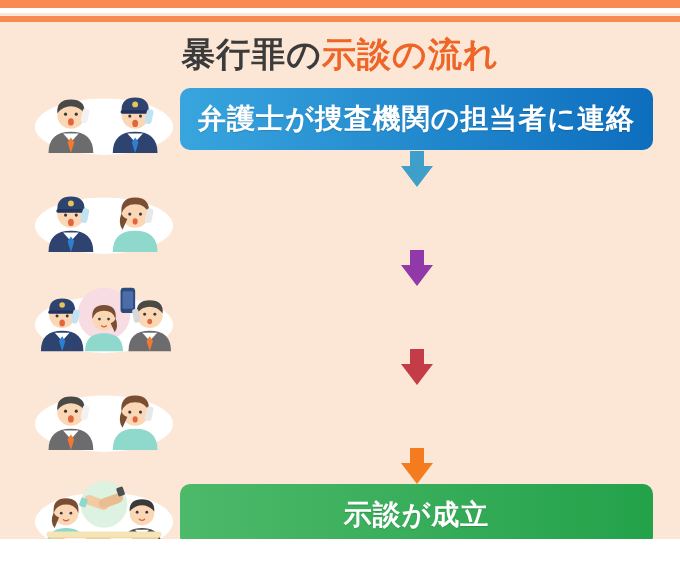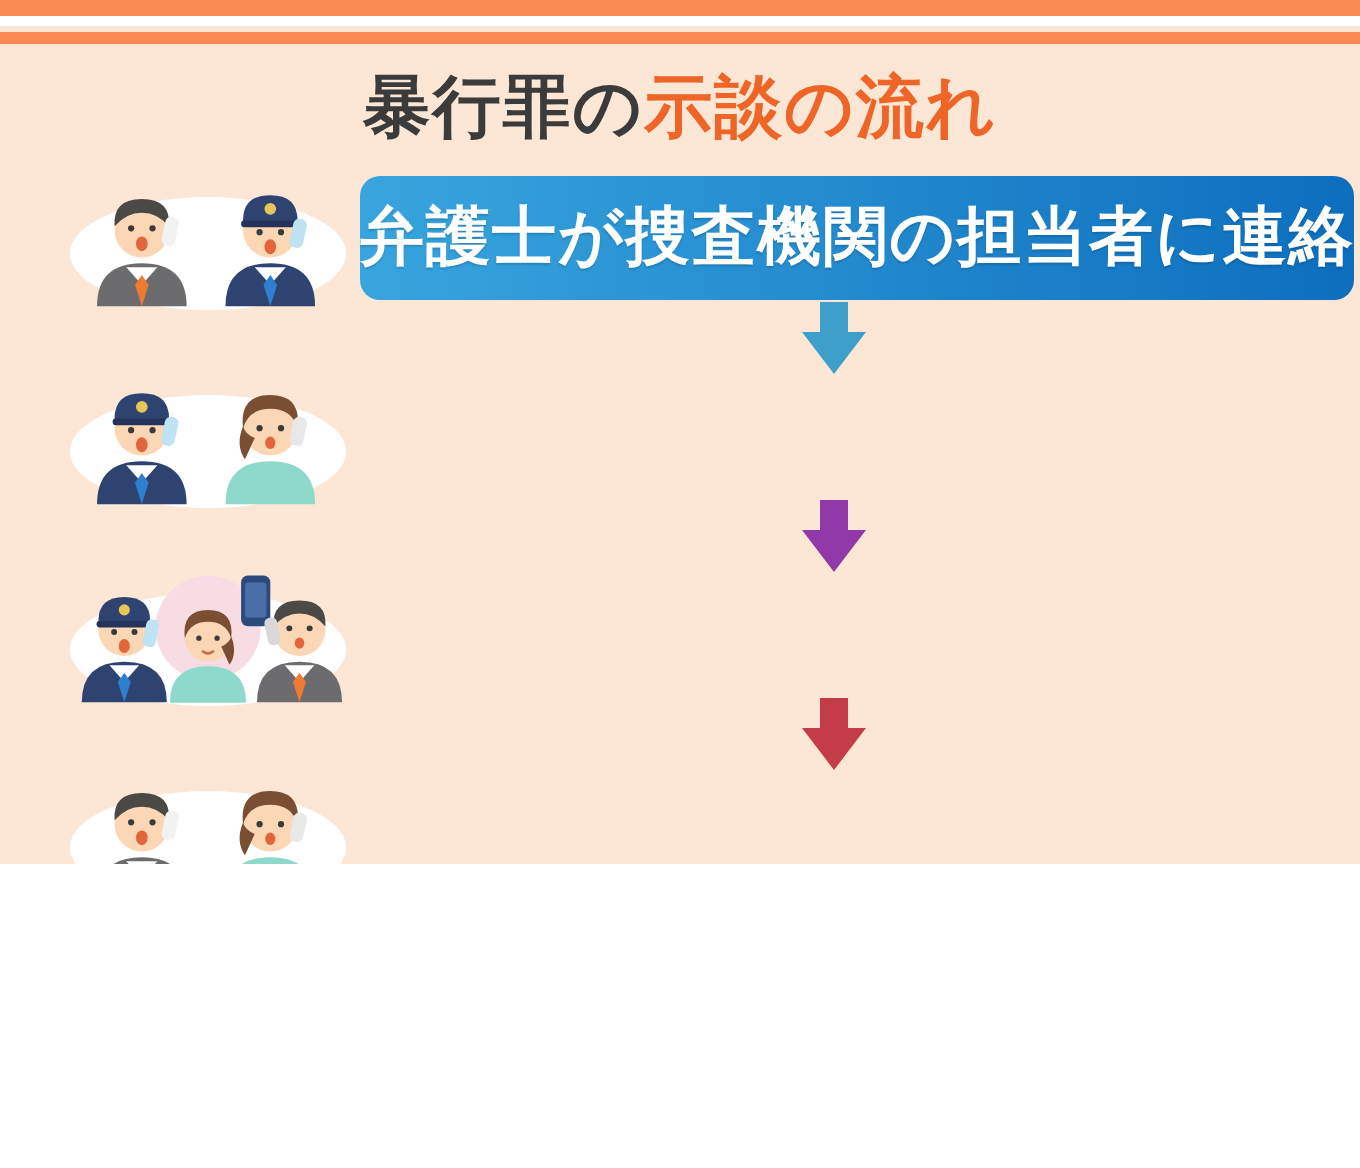--- a/index.html
+++ b/index.html
@@ -1,26 +1,26 @@
 <!DOCTYPE html>
 <html lang="ja"><head>
 <meta charset="utf-8">
 <style>
   html,body{margin:0;padding:0;}
   body{font-family:"Liberation Sans","DejaVu Sans",sans-serif;}
-  .page{width:680px;height:432px;display:flex;flex-direction:column;overflow:hidden;background:#FCE7D6;}
+  .page{width:680px;height:539px;display:flex;flex-direction:column;overflow:hidden;background:#FCE7D6;}
   .stripe{width:100%;flex:none;}
   .st-8{height:8px;} .st-6{height:6px;} .st-5{height:5px;} .st-3{height:3px;} .st-12{height:12px;}
   .content{flex:1;padding:0 27px;display:flex;flex-direction:column;}
   .title{height:44px;line-height:44px;margin:10px 0 12px;text-align:center;font-size:34px;font-weight:800;letter-spacing:1px;white-space:nowrap;}
   .step-row{display:flex;align-items:center;height:62px;flex:none;}
   .ill{width:153px;flex:none;display:flex;align-items:center;justify-content:center;overflow:visible;}
   .ill svg{overflow:visible;display:block;}
   .banner{flex:1;height:62px;border-radius:10px;display:flex;align-items:center;justify-content:center;}
-  .banner-label{color:#FFFFFF;font-size:32px;font-weight:800;letter-spacing:1px;white-space:nowrap;text-shadow:0 1px 1px rgba(0,0,0,.15);}
+  .banner-label{color:#FFFFFF;font-size:28px;font-weight:800;letter-spacing:1px;white-space:nowrap;text-shadow:0 1px 1px rgba(0,0,0,.15);}
   .arrow-row{display:flex;height:37px;flex:none;align-items:center;}
   .arrow-spacer{width:153px;flex:none;}
   .arrow-zone{flex:1;display:flex;justify-content:center;align-items:center;}
 </style>
 </head>
 <body>
 
 <div class="page" style="background-color: rgb(252, 231, 214);">
 
   <div>
@@ -247,20 +247,23 @@
             <circle cx="75" cy="28" r="24" fill="#DEF2E1"></circle>
             <g transform="translate(75,28)">
               <rect x="-21" y="-4" width="26" height="10" rx="5" fill="#F3CBA2" transform="rotate(20)"></rect>
               <rect x="-5" y="-6" width="26" height="10" rx="5" fill="#E9BD90" transform="rotate(-20)"></rect>
               <rect x="-24" y="1" width="7" height="9" rx="1.5" fill="#8FD8CC" transform="rotate(20)"></rect>
               <rect x="17" y="-11" width="7" height="9" rx="1.5" fill="#4F4F52" transform="rotate(-20)"></rect>
             </g>
           </g>
         </svg>
       </div>
+      <div class="banner" style="background: linear-gradient(90deg, rgb(77, 185, 106), rgb(35, 162, 74)); color: rgb(255, 255, 255);">
+        <span class="banner-label">示談が成立</span>
+      </div>
     </div>
 
   </div>
 
   <div>
     <div class="stripe st-6" style="background-color: rgb(249, 139, 82);"></div>
     <div class="stripe st-6" style="background-color: rgb(255, 255, 255);"></div>
     <div class="stripe st-12" style="background-color: rgb(249, 139, 82);"></div>
   </div>
 

